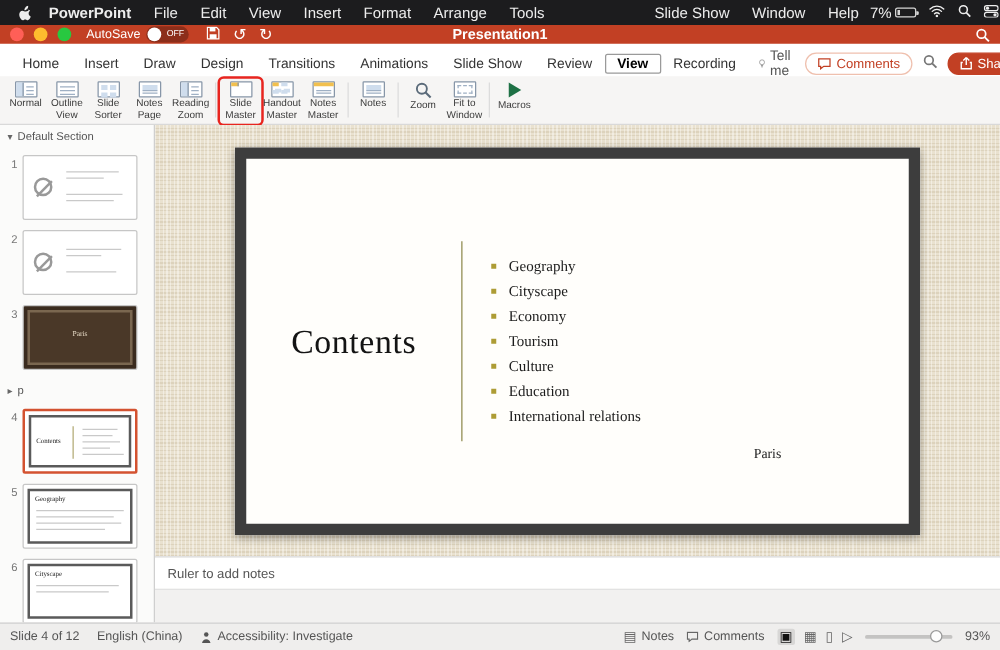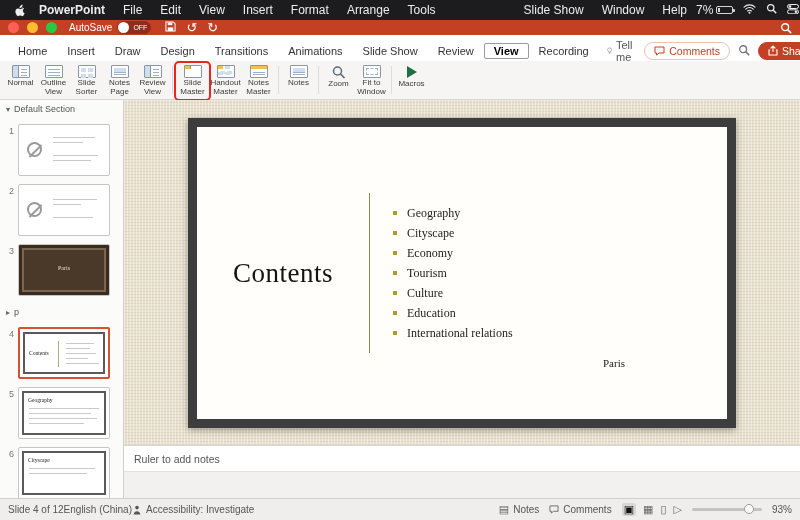--- a/index.html
+++ b/index.html
@@ -117,21 +117,21 @@
   .btext { font-family:"Liberation Serif", serif; font-size:12px; color:#1c1c1c; }
   .slide-footer { position:absolute; right:102px; bottom:50px; font-family:"Liberation Serif", serif; font-size:11px; color:#222; }
 
   
   .notes { position:absolute; left:124px; top:445px; right:0; height:26px; background:#fff; border-top:1px solid #d8d8d8;
     font-size:10.5px; color:#555; display:flex; align-items:center; padding:0 10px; }
   .filler { position:absolute; left:124px; top:471px; right:0; height:27px; background:#f2f1f0; border-top:1px solid #e2e2e2; }
 
   
   .statusbar { position:absolute; left:0; bottom:0; right:0; height:22px; background:#efeeed; border-top:1px solid #cfcfcf;
-    display:flex; align-items:center; font-size:10px; color:#555; padding:0 8px; gap:0; }
+    display:flex; align-items:center; font-size:10px; color:#555; padding:0 8px; gap:14px; }
   .sb-item { display:flex; align-items:center; gap:4px; white-space:nowrap; }
   .sb-right { margin-left:auto; display:flex; align-items:center; gap:10px; }
   .viewicons { display:flex; align-items:center; gap:7px; font-size:11px; color:#666; }
   .viewicons .vi.current { color:#111; background:#d8d7d6; border-radius:2px; padding:0 2px; }
   .zoomslider { width:70px; height:3px; background:#c4c3c2; border-radius:2px; position:relative; }
   .zoomknob { position:absolute; right:8px; top:-4px; width:10px; height:10px; background:#fdfdfd; border:1px solid #9a9a9a; border-radius:50%; }
   .glyph { font-size:11px; color:#666; }
 </style>
 </head>
 <body>
@@ -201,20 +201,21 @@
     <span>
       <svg width="11" height="11" viewBox="0 0 12 12">
           <path d="M1 1h8l2 2v8H1z" fill="none" stroke="#fff" stroke-width="1.1"></path>
           <rect x="3" y="1.5" width="5" height="3" fill="#fff"></rect>
           <rect x="3" y="7" width="6" height="4" fill="#fff"></rect>
         </svg>
     </span>
     <span class="g">↺</span>
     <span class="g">↻</span>
   </span>
+  <span class="doc-title">Presentation1</span>
   <span class="tb-search">
     <svg width="12" height="12" viewBox="0 0 14 14">
         <circle cx="6" cy="6" r="4" fill="none" stroke="#fff" stroke-width="1.6"></circle>
         <line x1="9" y1="9" x2="13" y2="13" stroke="#fff" stroke-width="1.8"></line>
       </svg>
   </span>
 </div>
 
 <div class="tabrow">
   <span class="tab">Home</span>
@@ -270,21 +271,21 @@
   <div class="rbtn">
     <span class="ric grid"></span>
     <span>Slide Sorter</span>
   </div>
   <div class="rbtn">
     <span class="ric notesp"></span>
     <span>Notes Page</span>
   </div>
   <div class="rbtn">
     <span class="ric lines split"></span>
-    <span>Review View</span>
+    <span>Reading Zoom</span>
   </div>
   <div class="rsep"></div>
   <div class="rbtn annotated">
     <span class="ric master split"></span>
     <span>Slide Master</span>
   </div>
   <div class="rbtn">
     <span class="ric master grid"></span>
     <span>Handout Master</span>
   </div>

